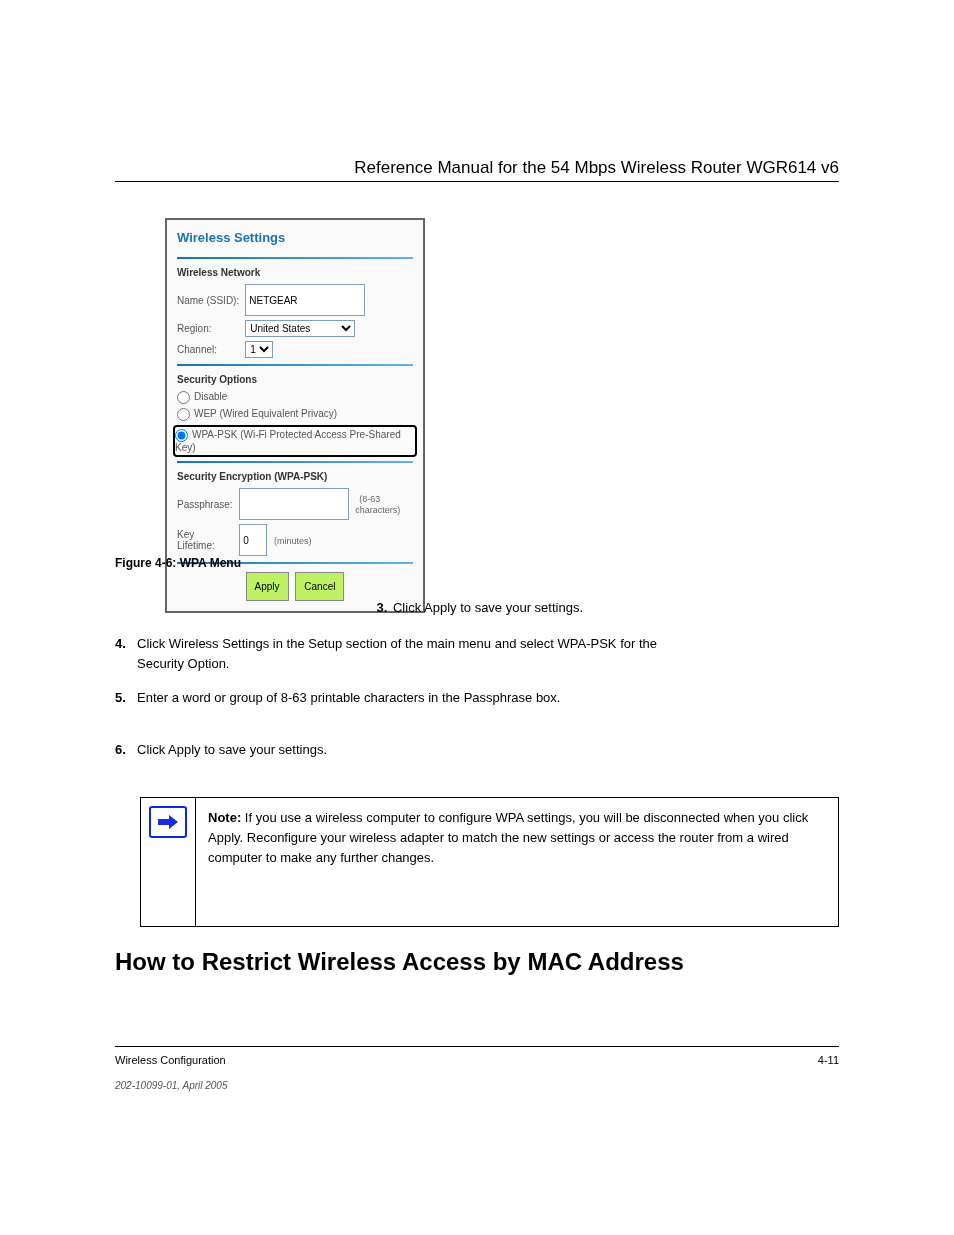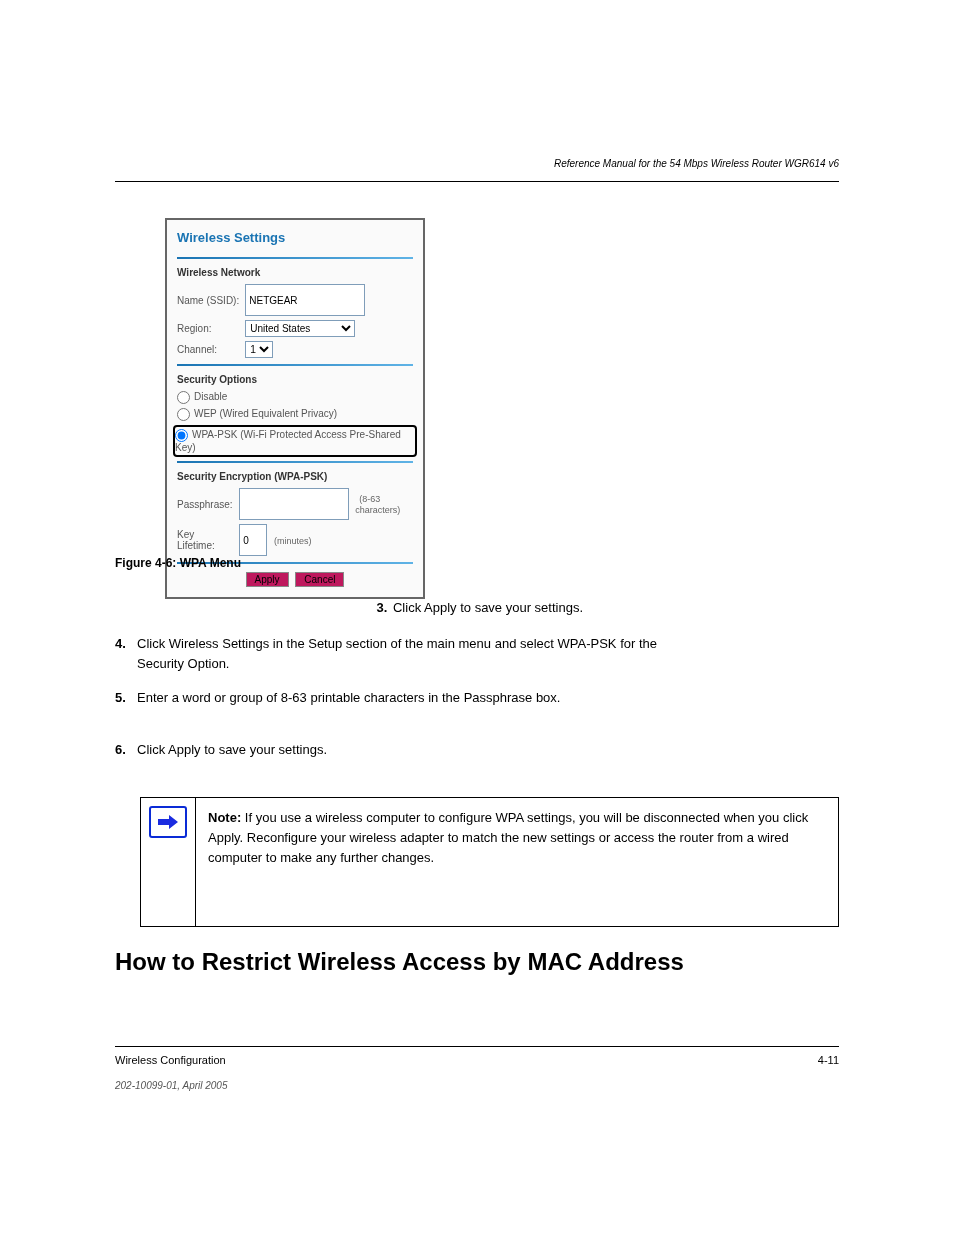--- a/index.html
+++ b/index.html
@@ -23,22 +23,21 @@
   margin: 0;
   position: absolute;
   top: 181px;
   left: 115px;
   right: 115px;
 }
 .header-text {
   position: absolute;
   top: 158px;
   right: 115px;
-  font-size: 10px;
-  font-style: italic;
+  font-size: 17px;
   color: #000;
   padding-left: 12px;
 }
 .footer-line {
   border: none;
   border-top: 1px solid #000;
   margin: 0;
   position: absolute;
   top: 1046px;
   left: 115px;
@@ -141,23 +140,23 @@
   color: #666;
   margin-left: 4px;
 }
 .shot .btn-row {
   text-align: center;
   margin-top: 8px;
 }
 .shot button {
   font-family: Tahoma, Verdana, sans-serif;
   font-size: 10px;
-  padding: 1px 8px;
+  padding: 8px 8px;
   border: 1px solid #888;
-  background: #be185d;
+  background: #bef264;
   margin: 0 2px;
 }
 
 
 .fig-caption {
   position: absolute;
   top: 556px;
   left: 115px;
   font-size: 12px;
   font-weight: bold;

